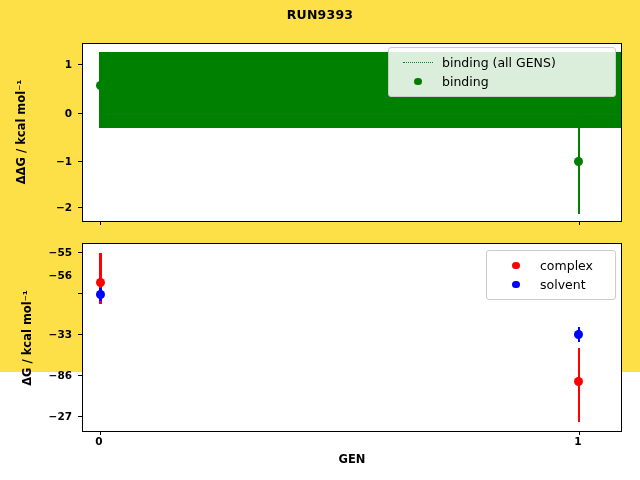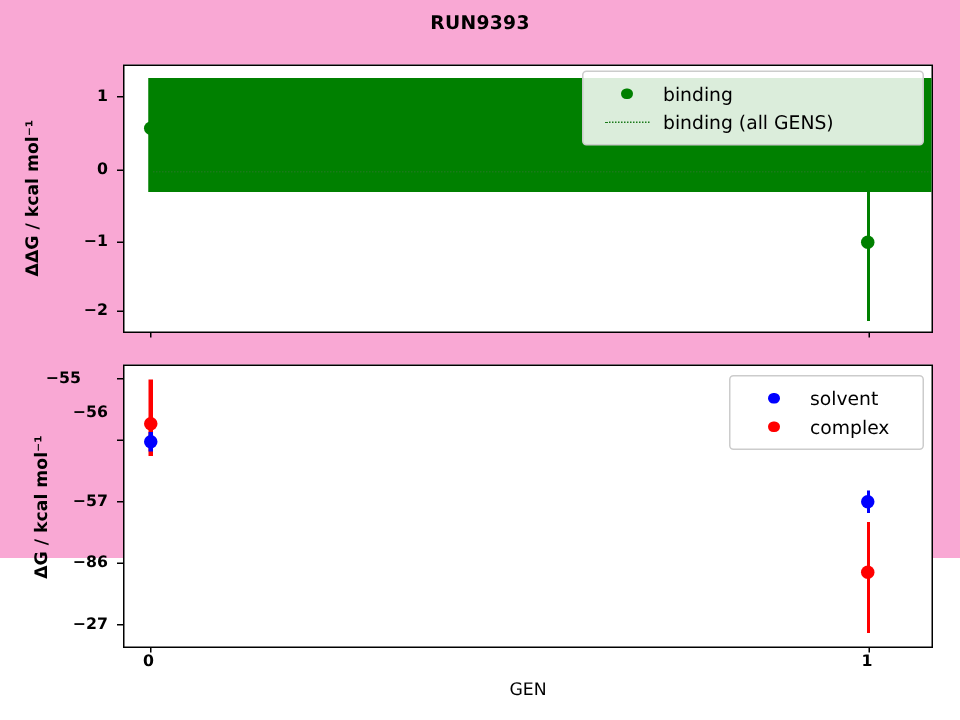--- a/index.html
+++ b/index.html
@@ -13,21 +13,21 @@
     font-family: "DejaVu Sans", sans-serif;
     position: relative;
     overflow: hidden;
   }
 
   #figure {
     position: absolute;
     left: 0; top: 0;
     width: 640px;
     height: 372px;
-    background: #f9a8d4;
+    background: #fde047;
   }
 
   
   .fig-title {
     position: absolute;
     left: 0;
     top: 7px;
     width: 640px;
     text-align: center;
     font-size: 12.5px;
@@ -117,21 +117,21 @@
     white-space: nowrap;
     width: 30px;
   }
   .xlabel {
     position: absolute;
     left: 82px;
     top: 452px;
     width: 540px;
     text-align: center;
     font-size: 11.5px;
-    font-weight: normal;
+    font-weight: bold;
     color: #000000;
   }
 
   
   .errbar {
     position: absolute;
     width: 2.2px;
   }
   .band {
     position: absolute;
@@ -225,43 +225,43 @@
       <div class="errbar" style="left:494.9px; top:56px; height:114px; background:#008000;"></div>
       <div class="marker" style="left:491px; top:113px; width:9px; height:9px; background:#008000;"></div>
     </div>
 
     <div class="xtick-mark" style="left:17px; top:177.7px;"></div>
     <div class="xtick-mark" style="left:495.5px; top:177.7px;"></div>
 
     <div class="legend" id="legend-top" style="left:305px; top:3px; width:228px;">
       <div class="legend-row">
         <span class="legend-key">
+          <span class="legend-dash"></span>
+        </span>
+        <span class="legend-text">binding (all GENS)</span>
+      </div>
+      <div class="legend-row">
+        <span class="legend-key">
           <span class="legend-dot" style="background:#008000;"></span>
         </span>
         <span class="legend-text">binding</span>
       </div>
-      <div class="legend-row">
-        <span class="legend-key">
-          <span class="legend-dash"></span>
-        </span>
-        <span class="legend-text">binding (all GENS)</span>
-      </div>
     </div>
   </div>
 
   <div class="ylabel" id="ylabel-bottom">ΔG / kcal mol⁻¹</div>
 
   <div class="ytick-mark" style="left:78px; top:251.5px;"></div>
-  <div class="ytick-label" style="left:8px; top:246px; width:46px;">−55</div>
+  <div class="ytick-label" style="left:26px; top:246px; width:46px;">−55</div>
 
   <div class="ytick-mark" style="left:78px; top:292.5px;"></div>
   <div class="ytick-label" style="left:26px; top:269px; width:46px;">−56</div>
 
   <div class="ytick-mark" style="left:78px; top:333.5px;"></div>
-  <div class="ytick-label" style="left:26px; top:328px; width:46px;">−57</div>
+  <div class="ytick-label" style="left:26px; top:328px; width:46px;">−33</div>
 
   <div class="ytick-mark" style="left:78px; top:374.5px;"></div>
   <div class="ytick-label" style="left:26px; top:369px; width:46px;">−86</div>
 
   <div class="ytick-mark" style="left:78px; top:415.5px;"></div>
   <div class="ytick-label" style="left:26px; top:410px; width:46px;">−27</div>
 
   <div class="axes" id="axes-bottom">
     <div class="plot-clip">
 
@@ -275,32 +275,32 @@
       <div class="marker" style="left:491px; top:132.5px; width:9px; height:9px; background:#ff0000;"></div>
 
       <div class="errbar" style="left:494.9px; top:83px; height:15px; background:#0000ff;"></div>
       <div class="marker" style="left:491px; top:86px; width:9px; height:9px; background:#0000ff;"></div>
     </div>
 
     <div class="xtick-mark" style="left:17px; top:187.7px;"></div>
     <div class="xtick-mark" style="left:495.5px; top:187.7px;"></div>
 
     <div class="legend" id="legend-bottom" style="left:403px; top:6px; width:130px;">
+      <div class="legend-row">
+        <span class="legend-key">
+          <span class="legend-dot" style="background:#ff0000;"></span>
+        </span>
+        <span class="legend-text">complex</span>
+      </div>
       <div class="legend-row">
         <span class="legend-key">
           <span class="legend-dot" style="background:#0000ff;"></span>
         </span>
         <span class="legend-text">solvent</span>
       </div>
-      <div class="legend-row">
-        <span class="legend-key">
-          <span class="legend-dot" style="background:#ff0000;"></span>
-        </span>
-        <span class="legend-text">complex</span>
-      </div>
     </div>
   </div>
 
   <div class="xtick-label" style="left:84px; top:435px;">0</div>
   <div class="xtick-label" style="left:563px; top:435px;">1</div>
   <div class="xlabel">GEN</div>
 
 </div>
 
 </body></html>

